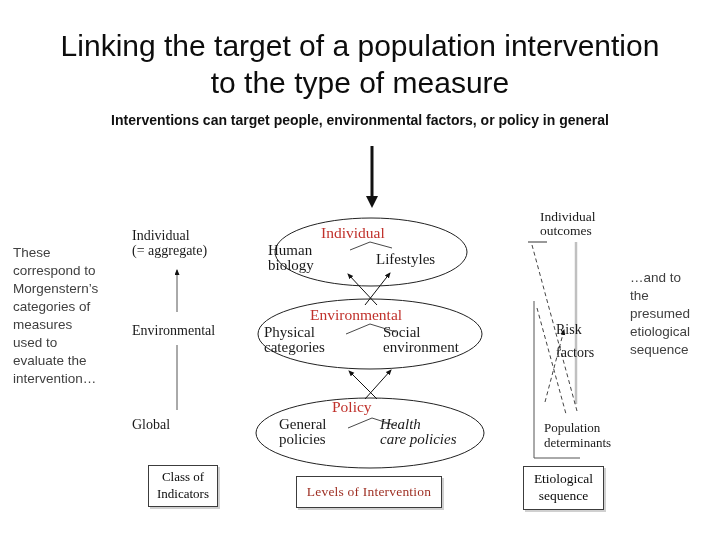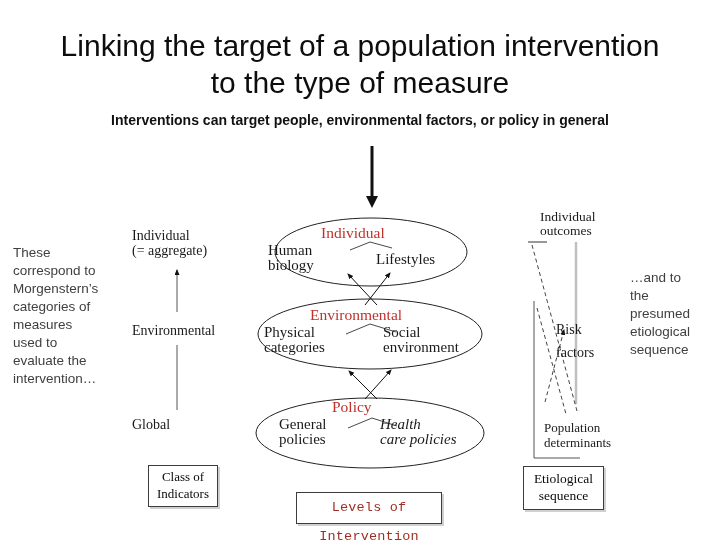--- a/index.html
+++ b/index.html
@@ -15,22 +15,22 @@
   #left-note{top:244px;left:13px;width:120px;}
   #right-note{top:269px;left:630px;width:85px;}
   .serif{font-family:"Liberation Serif",serif;color:#1a1a1a;}
   .axis-label{font-size:14px;line-height:15px;}
   .sub-label{font-size:15px;line-height:15px;}
   .red-label{font-size:15.5px;color:var(--label_red);}
   .box{border:1px solid #3c3c3c;background:#fff;box-shadow:2px 2px 0 rgba(120,120,120,.35);
        font-family:"Liberation Serif",serif;text-align:center;}
   #class-box{left:148px;top:465px;width:68px;height:38px;font-size:13px;line-height:17px;padding-top:2px;}
   #etio-box{left:523px;top:466px;width:79px;height:39px;font-size:13.5px;line-height:17px;padding-top:3px;}
-  #levels-box{left:296px;top:492px;width:144px;height:30px;font-size:13.5px;line-height:29px;
-              color:var(--levels_red);letter-spacing:.2px;font-family:Liberation Mono, monospace;}
+  #levels-box{left:296px;top:476px;width:144px;height:30px;font-size:13.5px;line-height:29px;
+              color:var(--levels_red);letter-spacing:.2px;}
   svg{position:absolute;top:0;left:0;}
 </style>
 </head>
 <body>
 
 <div id="slide">
 
   <svg width="720" height="540" viewBox="0 0 720 540">
     <defs>
       <marker id="ah" orient="auto" markerWidth="8" markerHeight="8" refX="5" refY="2.5">

